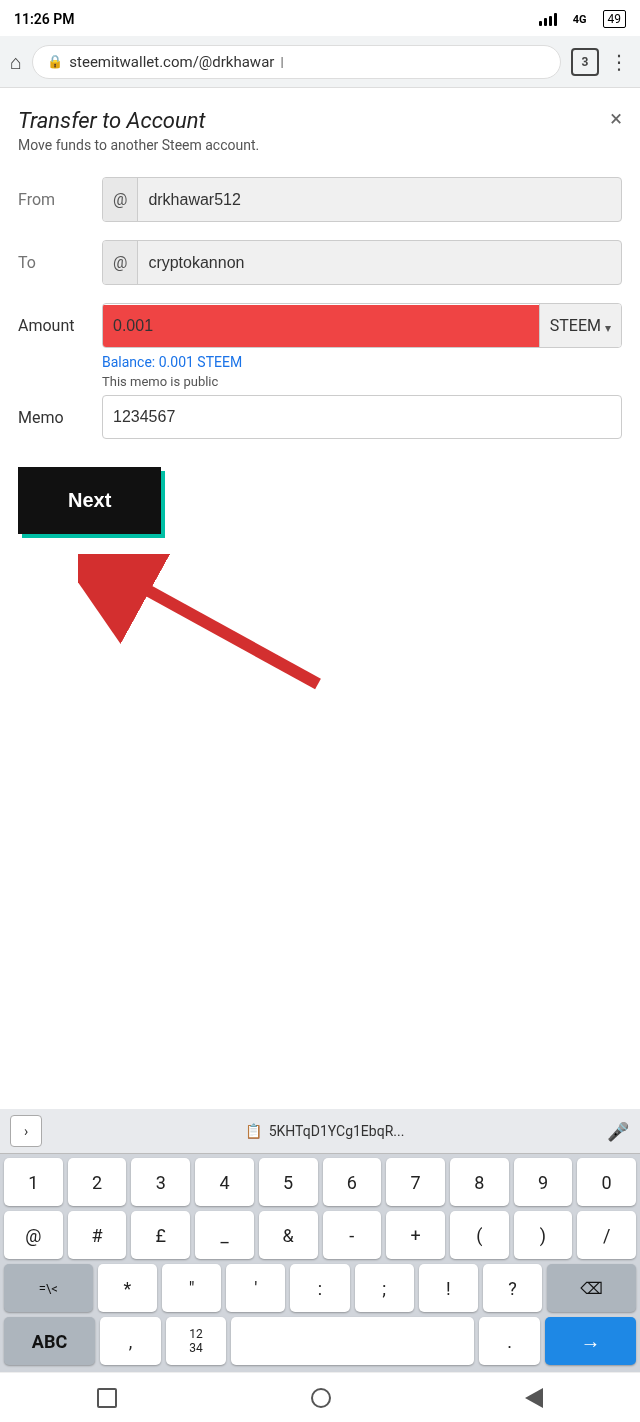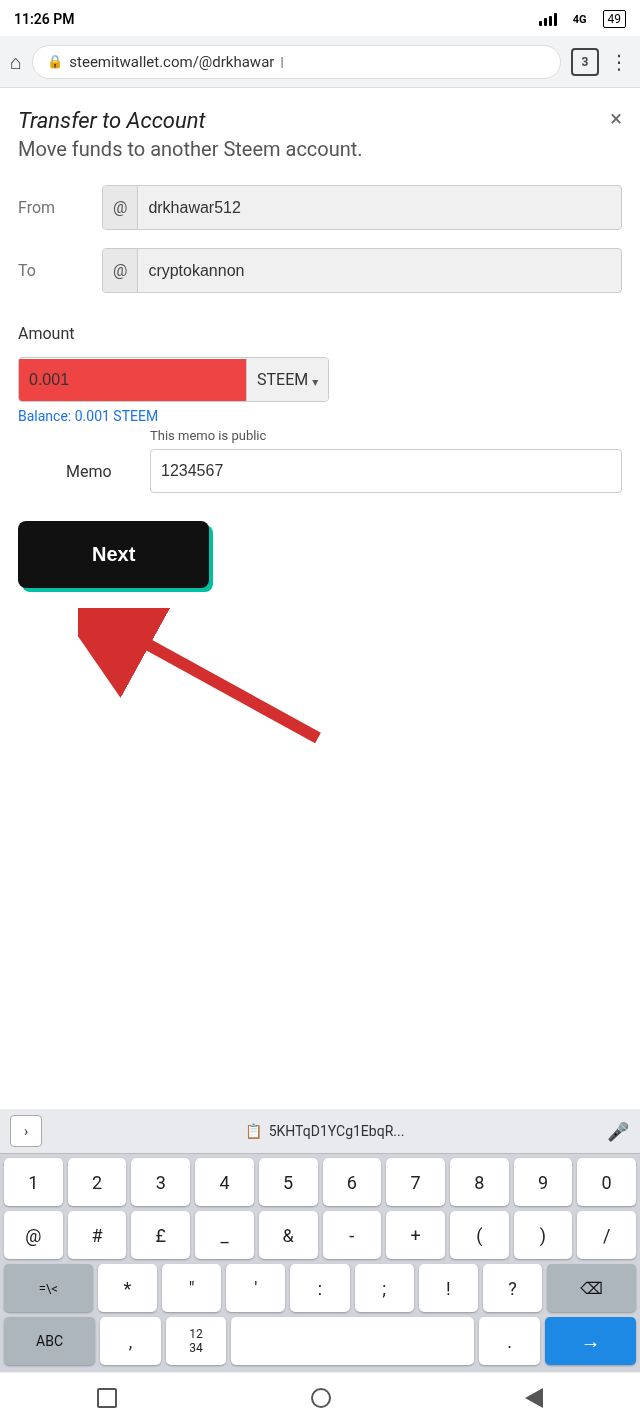--- a/index.html
+++ b/index.html
@@ -108,21 +108,21 @@
       color: #222;
       font-style: italic;
     }
     .close-btn {
       font-size: 22px;
       color: #666;
       cursor: pointer;
       line-height: 1;
     }
     .dialog-subtitle {
-      font-size: 20px;
+      font-size: 14px;
       color: #555;
       margin-bottom: 24px;
     }
 
     
     .form-row {
       display: flex;
       align-items: center;
       margin-bottom: 18px;
       gap: 14px;
@@ -157,21 +157,20 @@
       color: #333;
       outline: none;
     }
 
     
     .amount-row {
       display: flex;
       align-items: flex-start;
       margin-bottom: 4px;
       gap: 14px;
-      flex-direction: column;
     }
     .amount-label {
       font-size: 16px;
       color: #333;
       min-width: 70px;
       padding-top: 13px;
     }
     .amount-input-group {
       flex: 1;
     }
@@ -209,21 +208,20 @@
     .balance-text {
       font-size: 14px;
       color: #1a73e8;
       margin-top: 6px;
       padding-left: 0;
     }
 
     
     .memo-section {
       margin-bottom: 28px;
-      margin-left: 48px;
     }
     .memo-public-notice {
       font-size: 13px;
       color: #555;
       margin-bottom: 6px;
       margin-left: 84px;
     }
     .memo-row {
       display: flex;
       align-items: center;
@@ -242,22 +240,22 @@
       font-size: 16px;
       color: #333;
       outline: none;
     }
 
     
     .next-btn {
       background: #111;
       color: #fff;
       border: none;
-      border-radius: 8px;
-      padding: 22px 74px;
+      border-radius: 0;
+      padding: 22px 50px;
       font-size: 20px;
       font-weight: 700;
       cursor: pointer;
       position: relative;
       box-shadow: 4px 4px 0 #00bfa5;
     }
 
     
     .arrow-container {
       position: relative;
@@ -534,21 +532,21 @@
       <div class="key">"</div>
       <div class="key">'</div>
       <div class="key">:</div>
       <div class="key">;</div>
       <div class="key">!</div>
       <div class="key">?</div>
       <div class="key dark wide">⌫</div>
     </div>
 
     <div class="key-row">
-      <div class="key dark wide" style="font-size:14px;">ABC</div>
+      <div class="key dark wide" style="font-size:18px;font-weight:bold;">ABC</div>
       <div class="key">,</div>
       <div class="key" style="font-size:12px;line-height:1.2;">12<br>34</div>
       <div class="key space" style="font-size:13px;"></div>
       <div class="key">.</div>
       <div class="key blue wide">→</div>
     </div>
 
   </div>
 </div>
 

